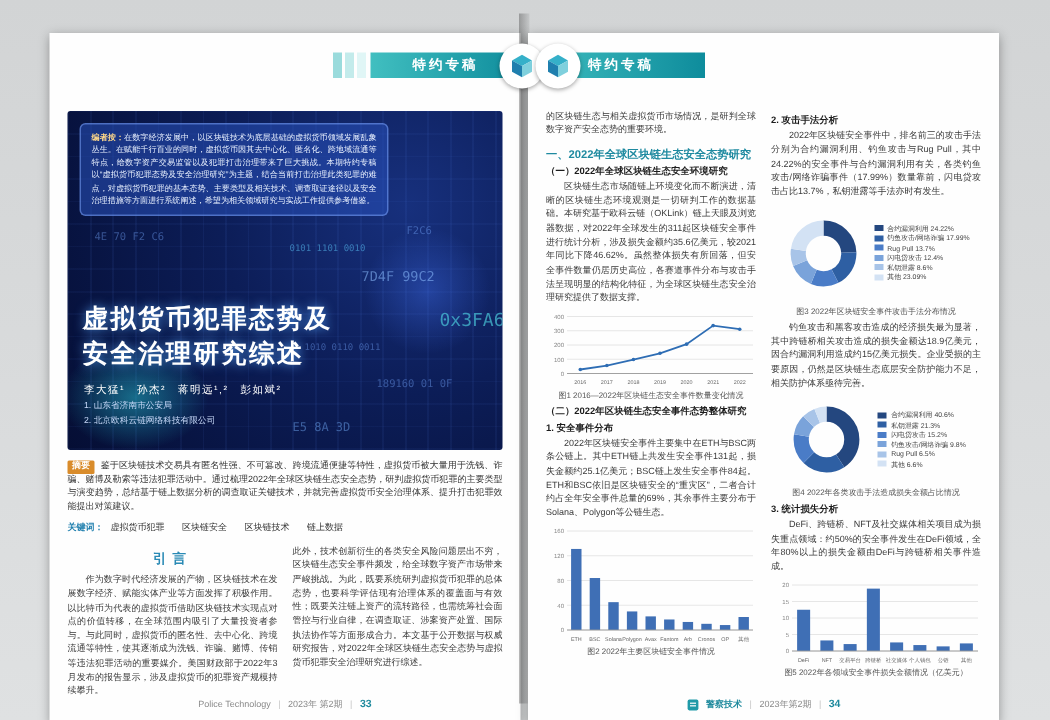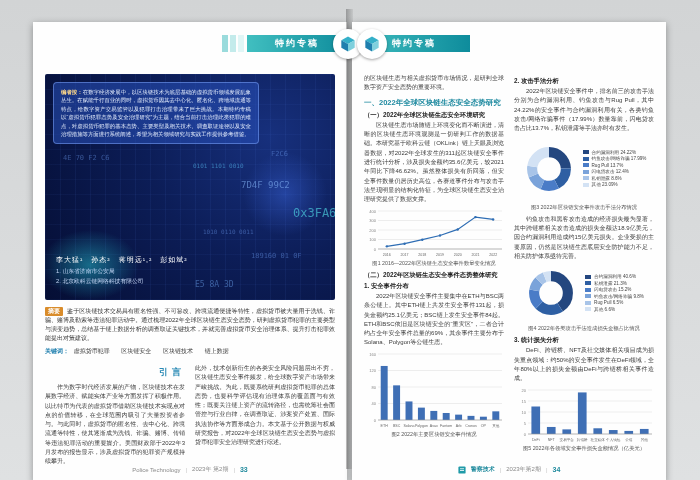--- a/index.html
+++ b/index.html
@@ -50,21 +50,21 @@
   
   .abstract{margin-top:7px;font-size:6px;line-height:1.5;color:#333;text-align:justify}
   .lab{display:inline-block;background:#d98c2b;color:#fff;font-size:6px;font-weight:bold;padding:0 3px;border-radius:1px;margin-right:4px}
   .keywords{margin-top:4px;font-size:6px;color:#333}
   .kw-lab{color:#1f7fae;font-weight:bold;margin-right:3px}
   .kw{margin-right:10px}
 
   
   .intro-cols{display:flex;gap:10px;margin-top:8px;height:106px;overflow:hidden}
   .intro-cols .col{flex:1}
-  .sec-title{text-align:right;color:#2a8ab5;font-weight:bold;font-size:9px;margin:2px 0 4px;letter-spacing:4px}
+  .sec-title{text-align:center;color:#2a8ab5;font-weight:bold;font-size:9px;margin:2px 0 4px;letter-spacing:4px}
   p.body{font-size:6px;line-height:1.55;color:#3a3a3a;text-align:justify;text-indent:2em}
   p.no-indent{text-indent:0}
 
   
   .footer{position:absolute;bottom:8px;left:0;width:100%;display:flex;justify-content:center;align-items:center;gap:5px;font-size:6px;color:#8a8a8a}
   .footer .sep{color:#c5c5c5}
   .footer .pg{color:#1f8a9d;font-weight:bold;font-size:7px}
   .f-cn{color:#1f8a9d;font-weight:bold}
 
   
@@ -115,20 +115,22 @@
         <span>7D4F 99C2</span>
         <span>0x3FA6</span>
         <span>1010 0110 0011</span>
         <span>189160 01 0F</span>
         <span>E5 8A 3D</span>
       </div>
       <div class="editor-note">
         <b>编者按：</b><span>在数字经济发展中，以区块链技术为底层基础的虚拟货币领域发展乱象丛生。在赋能千行百业的同时，虚拟货币因其去中心化、匿名化、跨地域流通等特点，给数字资产交易监管以及犯罪打击治理带来了巨大挑战。本期特约专稿以“虚拟货币犯罪态势及安全治理研究”为主题，结合当前打击治理此类犯罪的难点，对虚拟货币犯罪的基本态势、主要类型及相关技术、调查取证途径以及安全治理措施等方面进行系统阐述，希望为相关领域研究与实战工作提供参考借鉴。</span>
       </div>
       <div class="hero-title">
+        <div>虚拟货币犯罪态势及</div>
+        <div>安全治理研究综述</div>
       </div>
       <div class="hero-authors">李大猛¹　孙杰²　蒋明远¹,²　彭如斌²</div>
       <div class="hero-affils">
         <div>1. 山东省济南市公安局</div>
         <div>2. 北京欧科云链网络科技有限公司</div>
       </div>
     </div>
 
     <div class="abstract">
       <span class="lab">摘要</span><span>鉴于区块链技术交易具有匿名性强、不可篡改、跨境流通便捷等特性，虚拟货币被大量用于洗钱、诈骗、赌博及勒索等违法犯罪活动中。通过梳理2022年全球区块链生态安全态势，研判虚拟货币犯罪的主要类型与演变趋势，总结基于链上数据分析的调查取证关键技术，并就完善虚拟货币安全治理体系、提升打击犯罪效能提出对策建议。</span>

